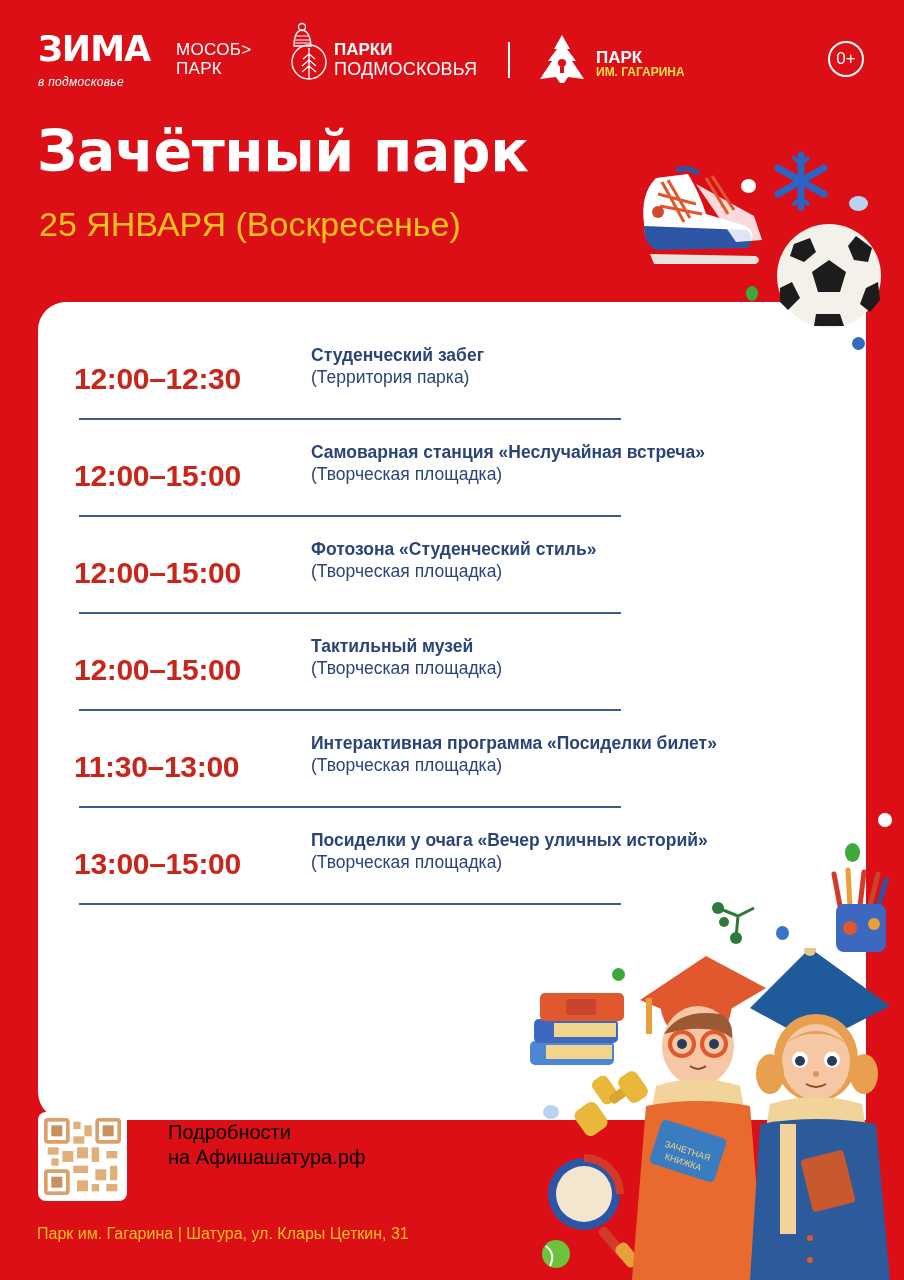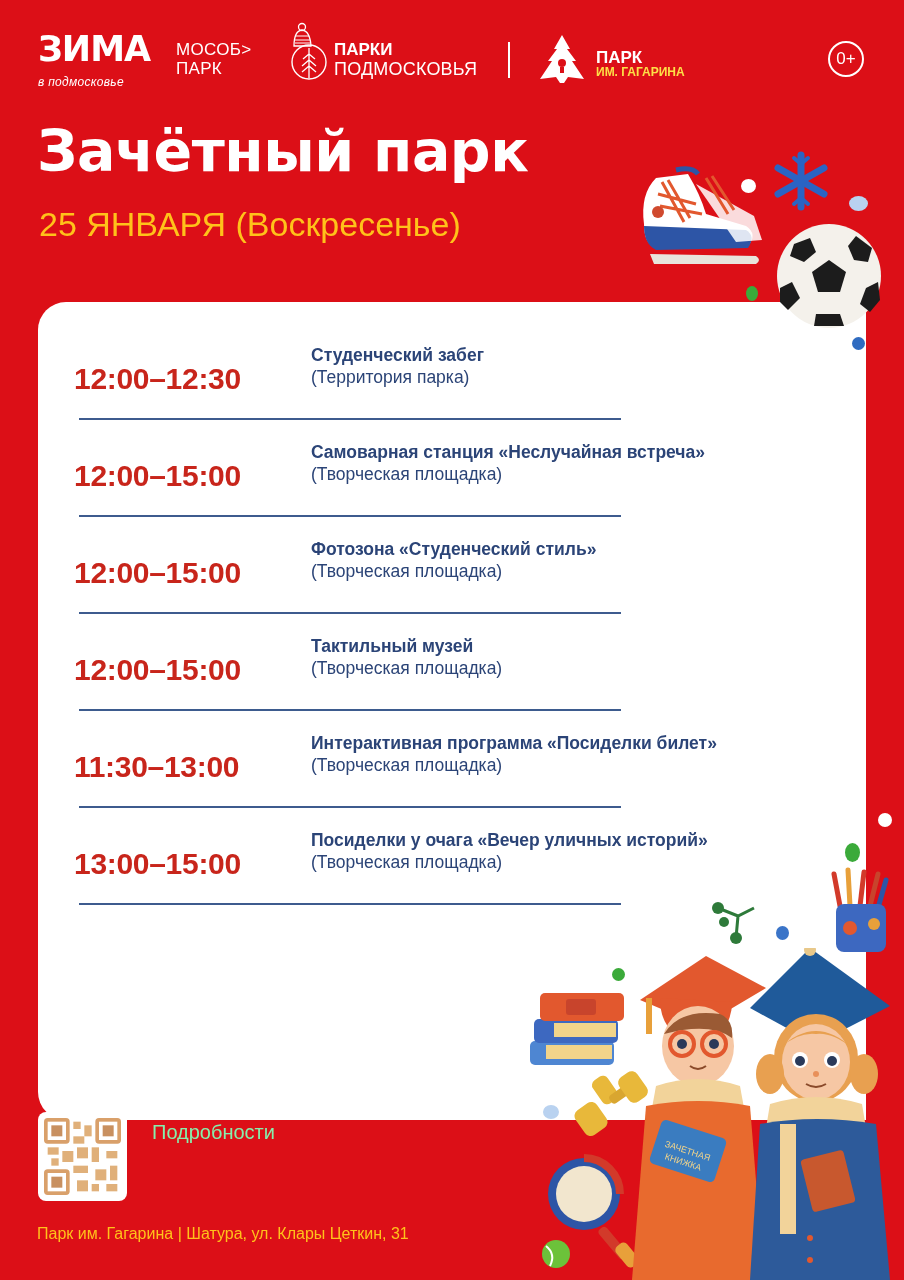--- a/index.html
+++ b/index.html
@@ -30,21 +30,21 @@
   .date { position: absolute; left: 39px; top: 204px; font-size: 34px; line-height: 40px; color: #FFC21A; }
 
   .card { position: absolute; left: 38px; top: 265px; width: 828px; height: 818px; background: #fff; border-radius: 28px 0 0 28px; margin-top: 37px; }
   .row { position: absolute; left: 0; width: 828px; }
   .row .time { position: absolute; left: 36px; top: 18px; font-weight: bold; font-size: 30px; line-height: 34px; color: #C8251B; letter-spacing: -0.3px; }
   .row .name { position: absolute; left: 273px; top: 0; font-weight: bold; font-size: 17.5px; line-height: 22px; color: #2B4477; white-space: nowrap; }
   .row .place { position: absolute; left: 273px; top: 22px; font-size: 17.5px; line-height: 22px; color: #2B4477; white-space: nowrap; }
   .row .sep { position: absolute; left: 41px; top: 74px; width: 542px; height: 2px; background: #3D5B8E; }
 
   .footer-qr { position: absolute; left: 38px; top: 1112px; width: 89px; height: 89px; background: #fff; border-radius: 8px; padding: 6px; }
-  .footer-info { position: absolute; left: 152px; top: 1120px; font-size: 20px; line-height: 25px; color: #86efac; }
+  .footer-info { position: absolute; left: 168px; top: 1120px; font-size: 20px; line-height: 25px; color: #000000; }
   .footer-addr { position: absolute; left: 37px; top: 1222px; font-size: 16px; line-height: 24px; color: #FFC21A; white-space: nowrap; }
 
   .deco { position: absolute; }
   .dot { position: absolute; border-radius: 50%; }
 </style>
 </head>
 <body>
 
 <div class="header">
   <div class="logo-zima">
@@ -276,14 +276,15 @@
         <rect x="14" y="14" width="3" height="3"></rect>
         <rect x="18" y="13" width="2" height="4"></rect>
       <rect x="9" y="17" width="3" height="3"></rect>
         <rect x="13" y="18" width="2" height="2"></rect>
         <rect x="17" y="18" width="3" height="2"></rect>
     </g>
   </svg>
 </div>
 <div class="footer-info">
   <div>Подробности</div>
+  <div>на Афишашатура.рф</div>
 </div>
 <div class="footer-addr">Парк им. Гагарина | Шатура, ул. Клары Цеткин, 31</div>
 
 </body></html>

